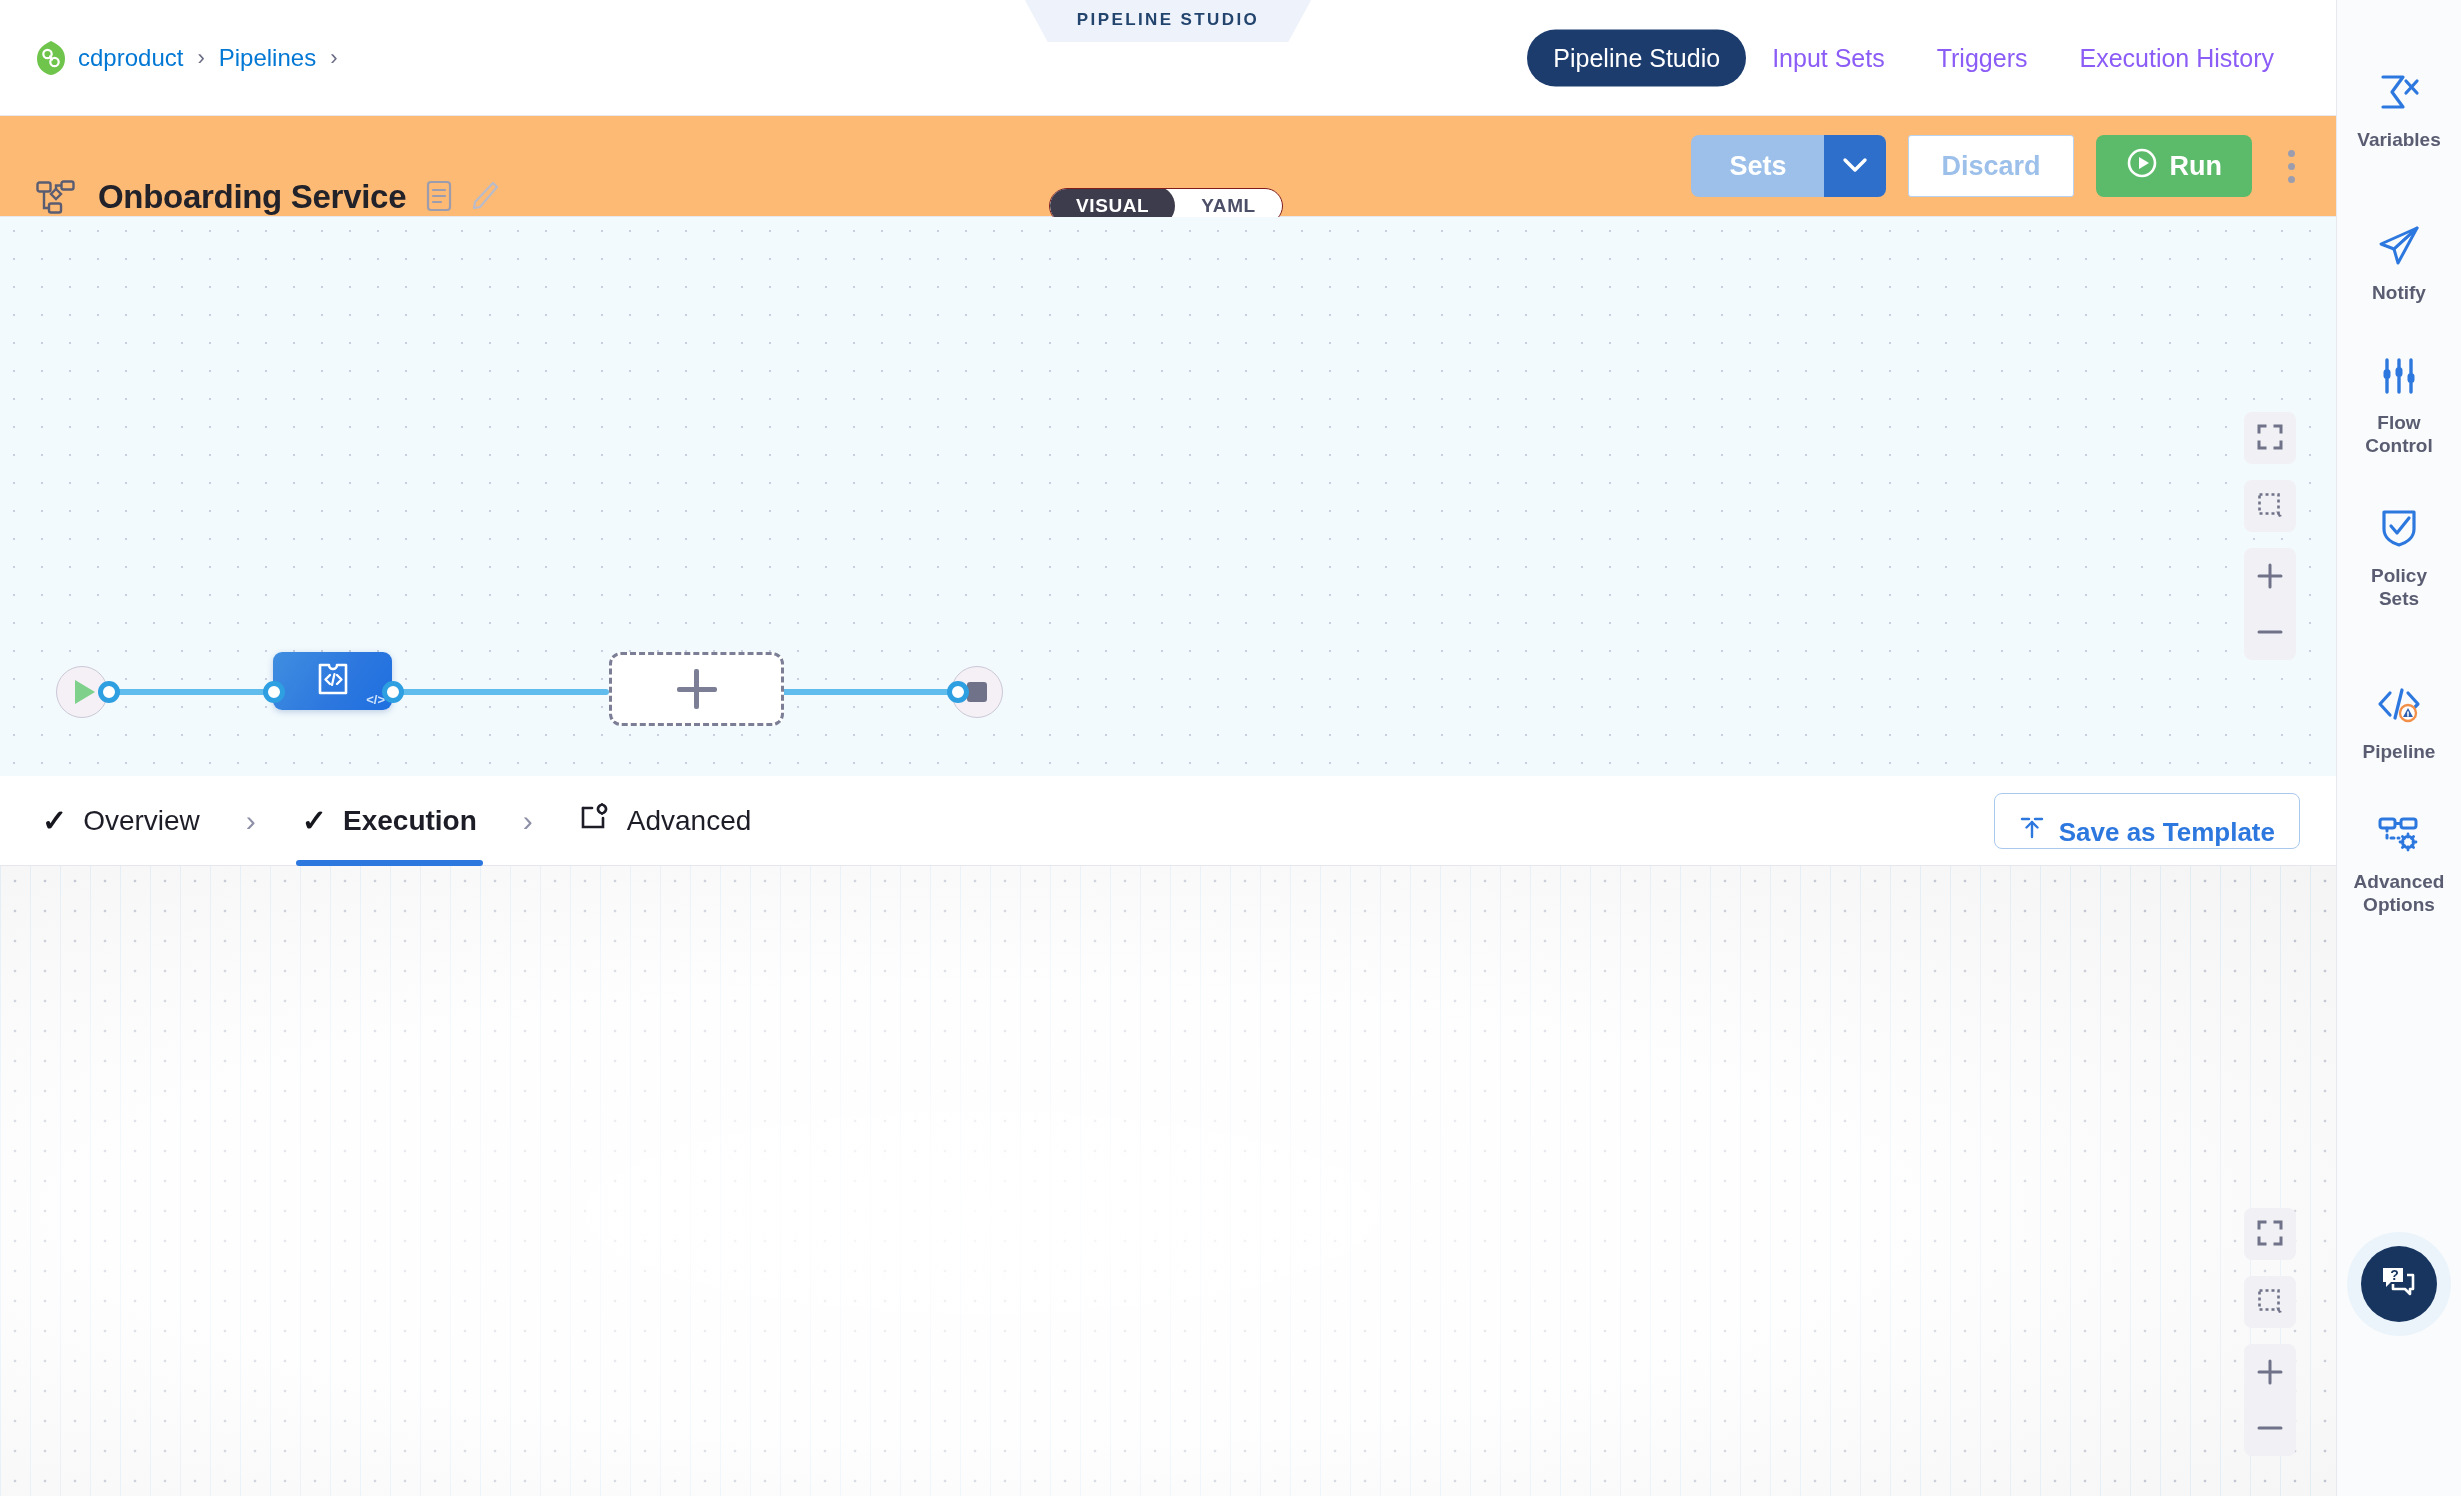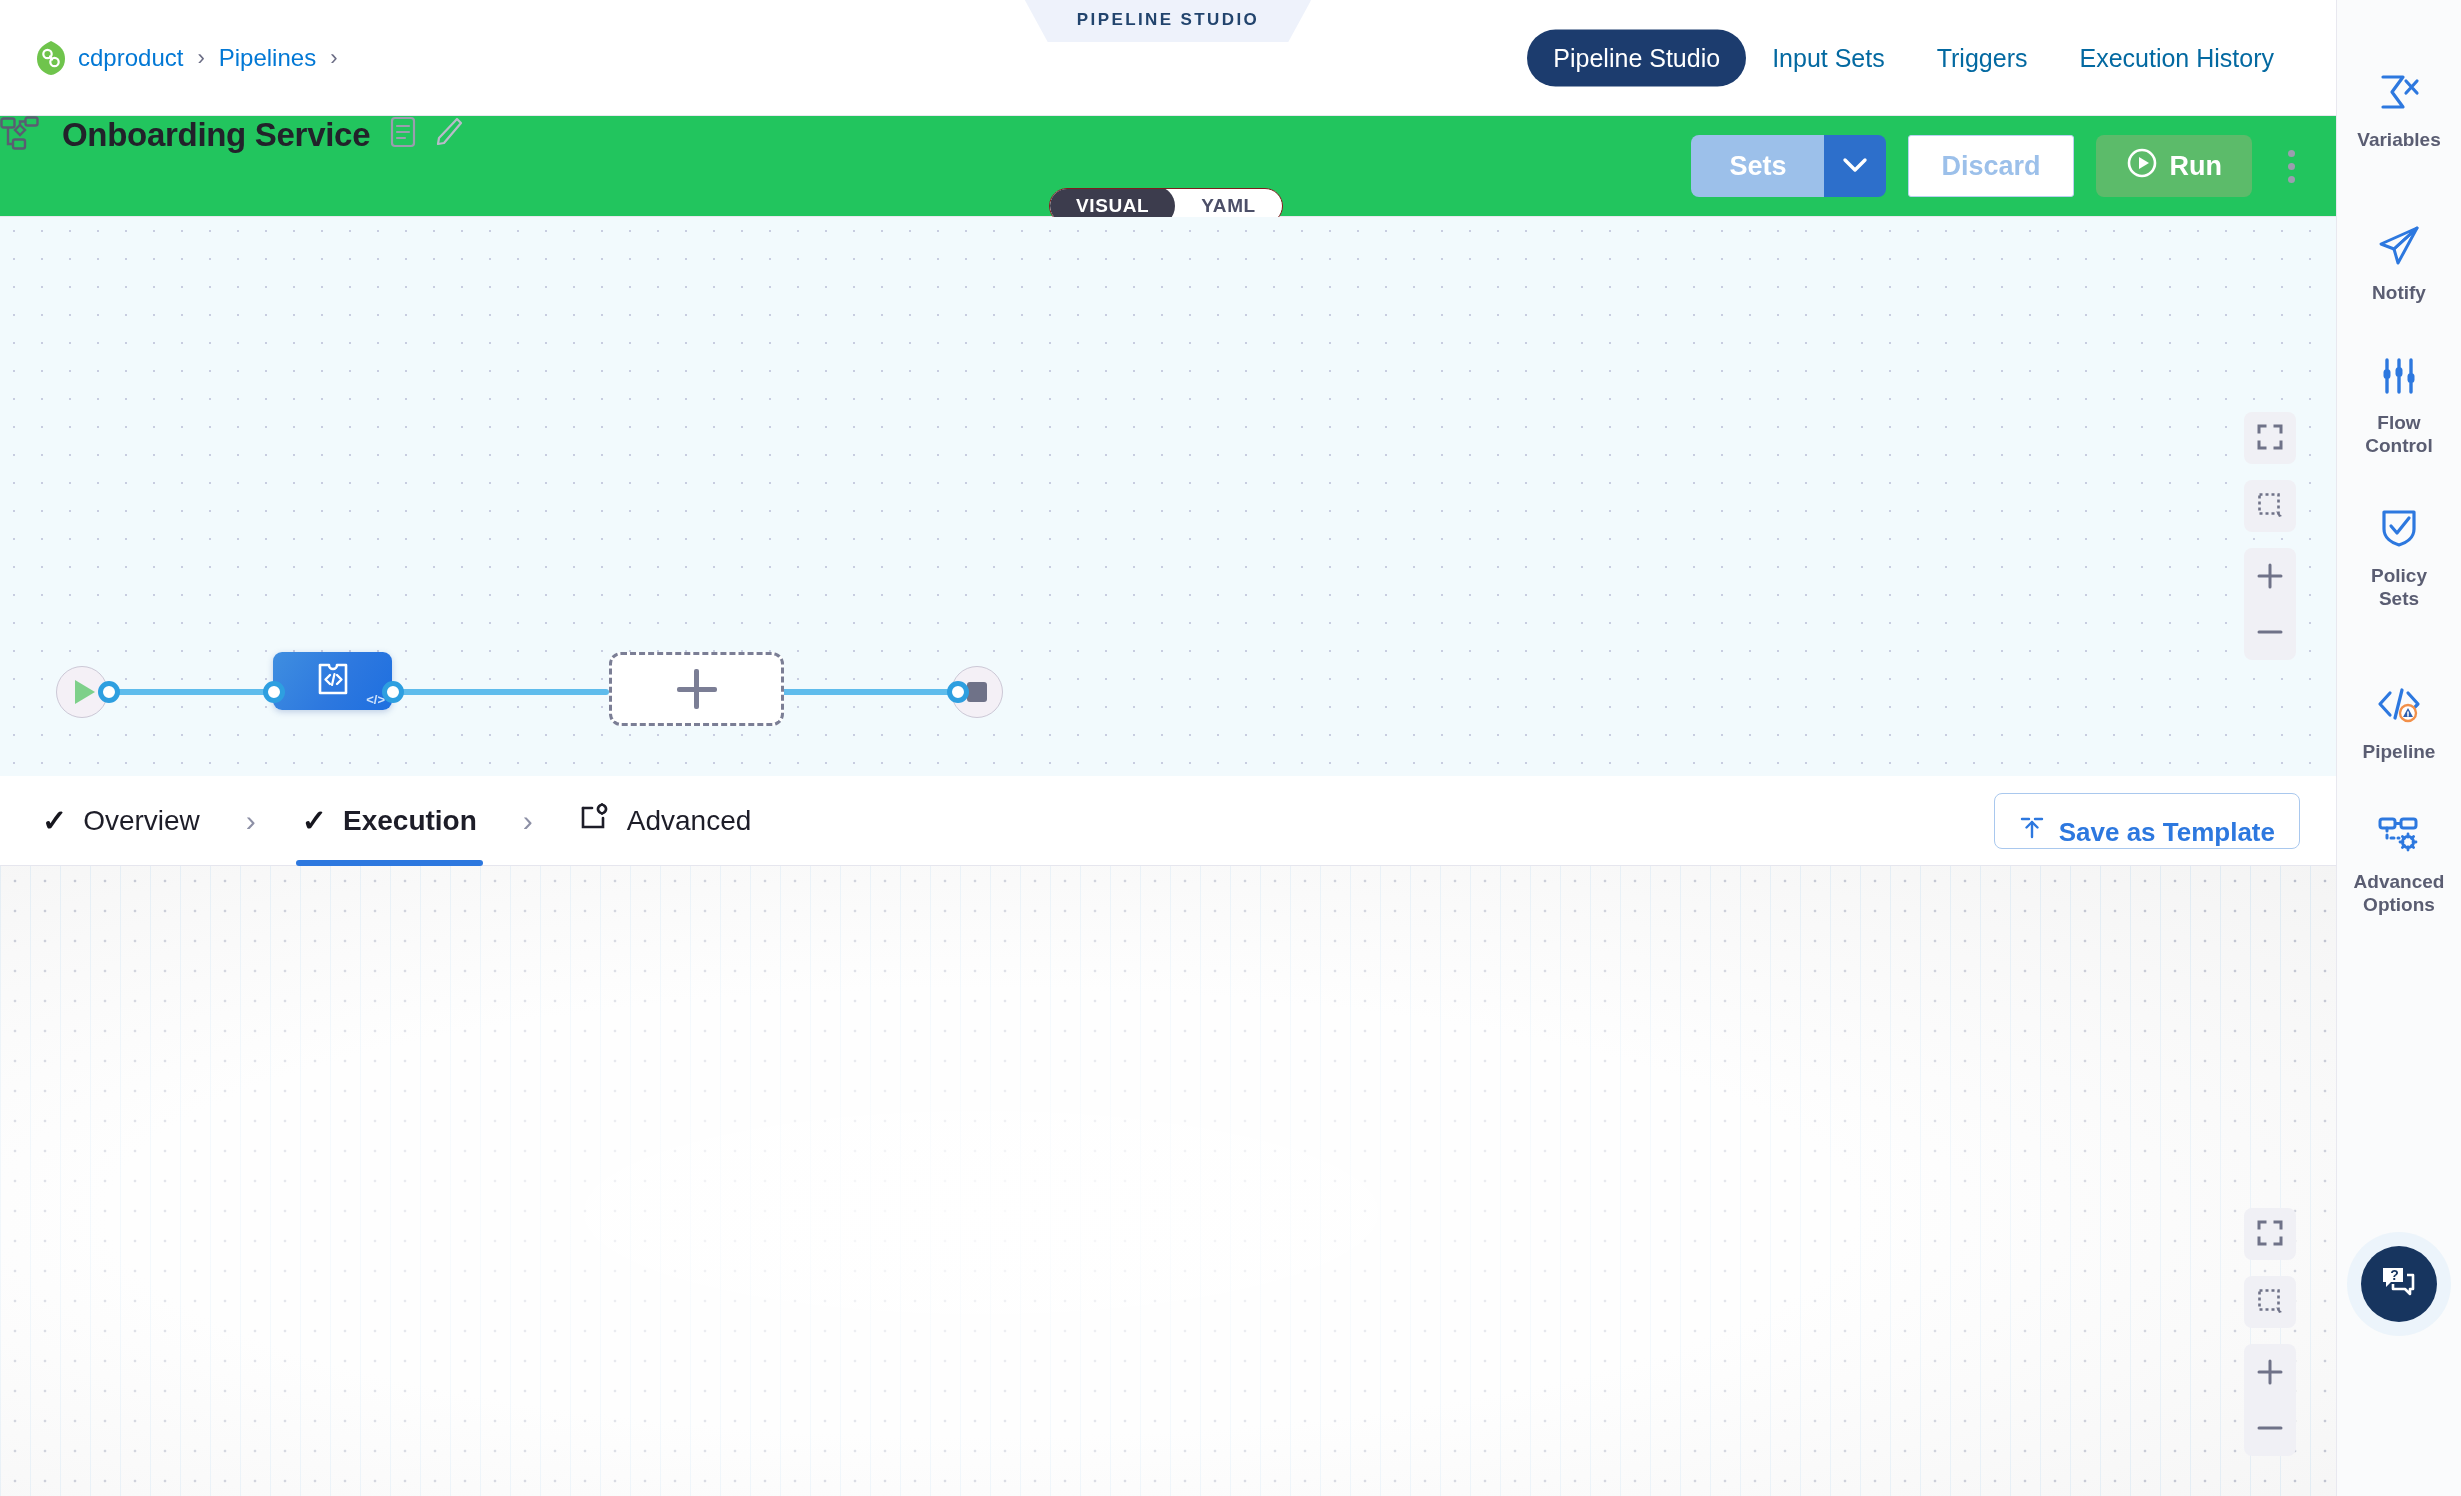--- a/index.html
+++ b/index.html
@@ -27,27 +27,27 @@
   .crumb-sep { color:#6b6d85; font-size:22px; margin:0 2px; }
 
   .studio-badge {
     position:absolute; left:50%; top:0; transform:translateX(-50%);
     background:#eef2fb; color:#22446d; font-size:17px; font-weight:bold;
     letter-spacing:2.4px; padding:10px 52px 12px 52px;
     clip-path: polygon(0 0, 100% 0, 92% 100%, 8% 100%);
   }
 
   .top-nav { position:absolute; right:36px; top:50%; transform:translateY(-50%); display:flex; align-items:center; gap:0px; }
-  .nav-item { font-size:25px; color:#0369a1; padding:14px 26px; white-space:nowrap; cursor:pointer; }
+  .nav-item { font-size:25px; color:#8b5cf6; padding:14px 26px; white-space:nowrap; cursor:pointer; }
   .nav-item.active { background:#1c3c6e; color:#fff; border-radius:30px; font-weight:normal; }
 
   
   .title-bar {
-    height:101px; flex:0 0 101px; display:flex; align-items:flex-start;
-    position:relative; border-bottom:1px solid #e8e8ef; background:#22c55e;
+    height:101px; flex:0 0 101px; display:flex; align-items:flex-end;
+    position:relative; padding-left:36px; border-bottom:1px solid #e8e8ef; background:#fdba74;
   }
   .pipe-icon { margin-right:22px; display:flex; }
   .pipe-title { font-size:33px; font-weight:bold; color:#22222a; letter-spacing:-0.3px; white-space:nowrap;}
   .title-actions { display:flex; align-items:center; gap:18px; margin-left:20px; }
 
   .vy-toggle {
     position:absolute; left:1049px; top:50%; transform:translateY(-50%);
     display:flex; align-items:center; border:1px solid #7f1d1d; border-radius:22px; height:36px;
     background:#fff; overflow:hidden;margin-top:40px;
   }

